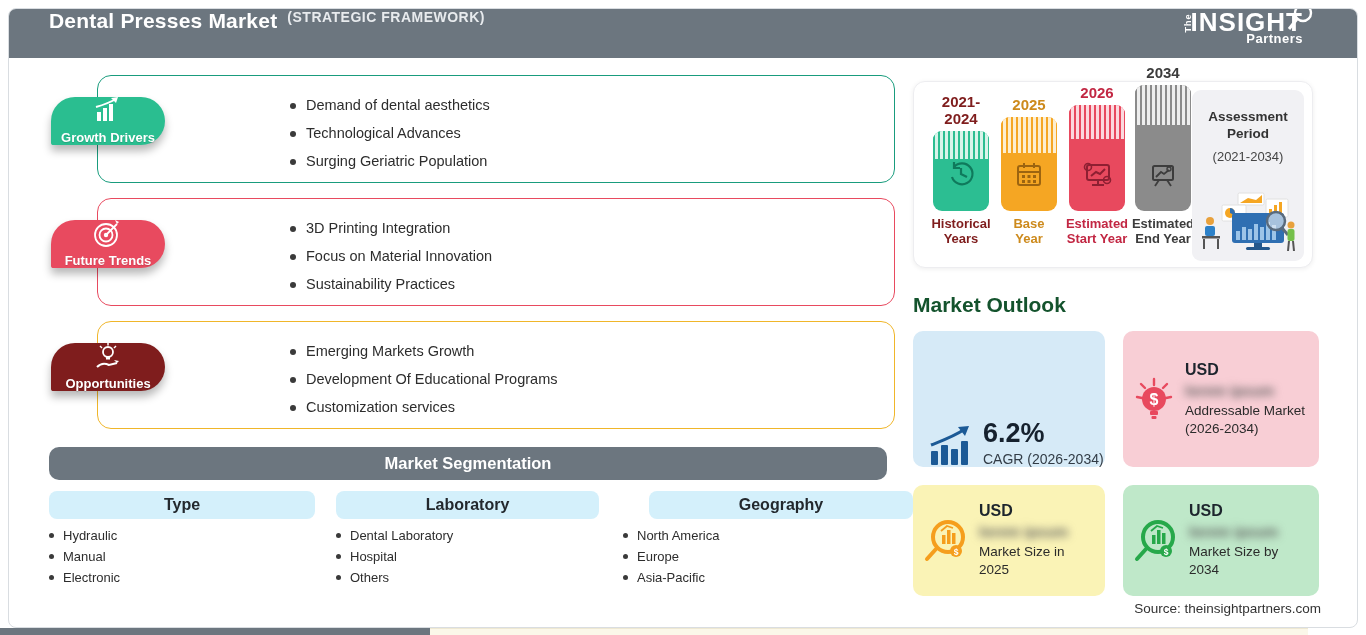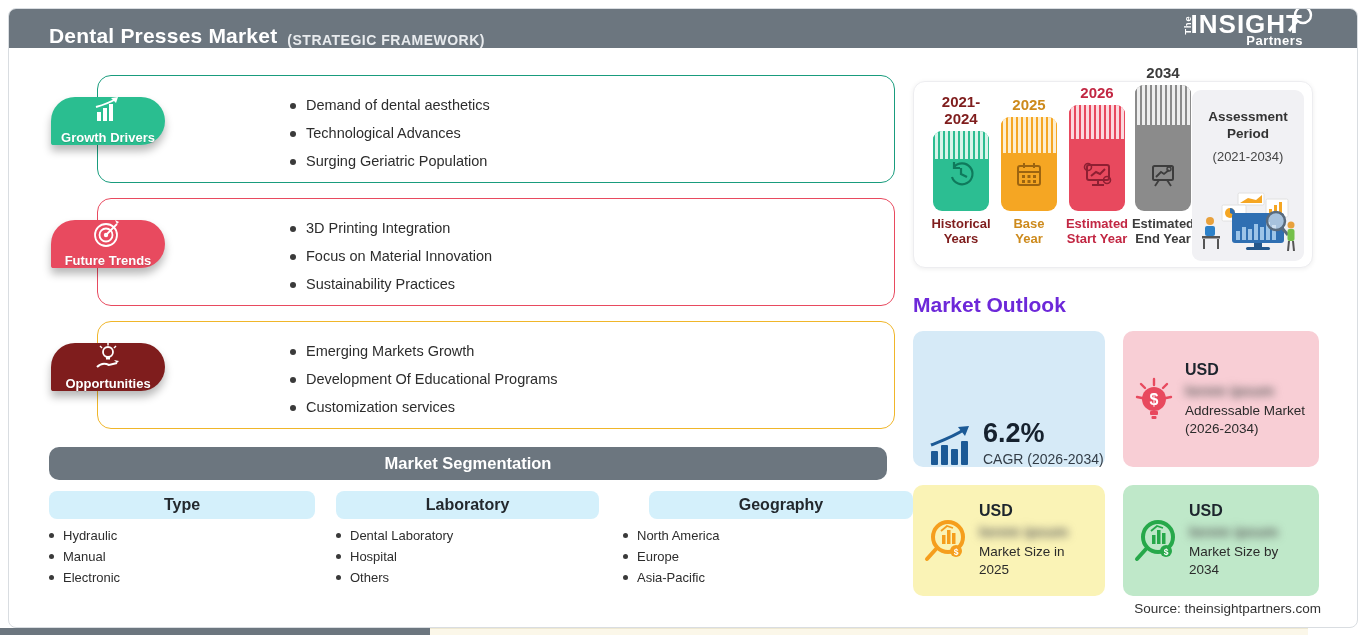--- a/index.html
+++ b/index.html
@@ -3,22 +3,22 @@
 <meta charset="utf-8">
 <style>
   * { margin:0; padding:0; box-sizing:border-box; }
   html,body { width:1366px; height:635px; }
   body { font-family:"Liberation Sans","DejaVu Sans",sans-serif; background:#ffffff; position:relative; overflow:hidden; }
 
   .panel { position:absolute; left:8px; top:8px; width:1350px; height:620px;
            border:1px solid #d9dde1; border-radius:8px; background:#fff; overflow:hidden; }
 
   
-  .header { position:absolute; left:0; top:0; width:100%; height:39px; background:#6c767f;
-            display:flex; align-items:flex-end; padding:0 40px; color:#fff; }
+  .header { position:absolute; left:0; top:0; width:100%; height:49px; background:#6c767f;
+            display:flex; align-items:flex-start; padding:0 40px; color:#fff; }
   .header .title { font-size:21px; font-weight:bold; letter-spacing:.2px; }
   .header .subtitle { font-size:14px; font-weight:bold; color:#e8ebee; margin-left:10px; letter-spacing:.5px; }
   .logo { margin-left:auto; display:flex; align-items:flex-start; position:relative; padding-right:14px; }
   .logo .the { font-size:9px; font-weight:bold; transform:rotate(-90deg) translateY(6px); transform-origin:center; letter-spacing:1px; margin-top:9px; }
   .logo .main { font-size:26px; font-weight:bold; letter-spacing:1px; line-height:26px; }
   .logo .sub { font-size:13px; font-weight:bold; text-align:right; display:block; margin-top:-4px; letter-spacing:.5px; }
   .logo svg { position:absolute; right:2px; top:-6px; }
 
   
   .fw-box { position:absolute; left:88px; width:798px; height:108px; background:#fff;
@@ -77,21 +77,21 @@
   .b2 .tl-year,.b2 .tl-label { color:#c22743; }
   .b3 .tl-year,.b3 .tl-label { color:#3c3c3c; }
 
   .assess { position:absolute; right:8px; top:8px; width:112px; height:171px; background:#f1f1f4;
             border-radius:9px; text-align:center; padding-top:18px; }
   .assess .a-title { font-size:13.5px; font-weight:bold; color:#333; line-height:17px; }
   .assess .a-range { font-size:13px; color:#444; margin-top:7px; }
   .assess svg { position:absolute; bottom:8px; left:6px; }
 
   
-  .outlook-title { position:absolute; left:904px; top:284px; font-size:21px; font-weight:bold; color:#6d28d9; }
+  .outlook-title { position:absolute; left:904px; top:284px; font-size:21px; font-weight:bold; color:#14532d; }
   .card { position:absolute; border-radius:10px; }
   .card.cagr { left:904px; top:322px; width:192px; height:136px; background:#d6eaf7;
                display:flex; align-items:flex-end; padding-left:14px; }
   .card.addr { left:1114px; top:322px; width:196px; height:136px; background:#f8ced5; }
   .card.s25  { left:904px;  top:476px; width:192px; height:111px; background:#faf3b6; }
   .card.s34  { left:1114px; top:476px; width:196px; height:111px; background:#bfe8c9; }
   .cagr-text { margin-left:10px; }
   .cagr-val { font-size:27px; font-weight:bold; color:#16212e; }
   .cagr-sub { font-size:14px; color:#323c46; margin-top:2px; }
   .icard { display:flex; align-items:center; padding:10px 8px 10px 10px; height:100%; }

